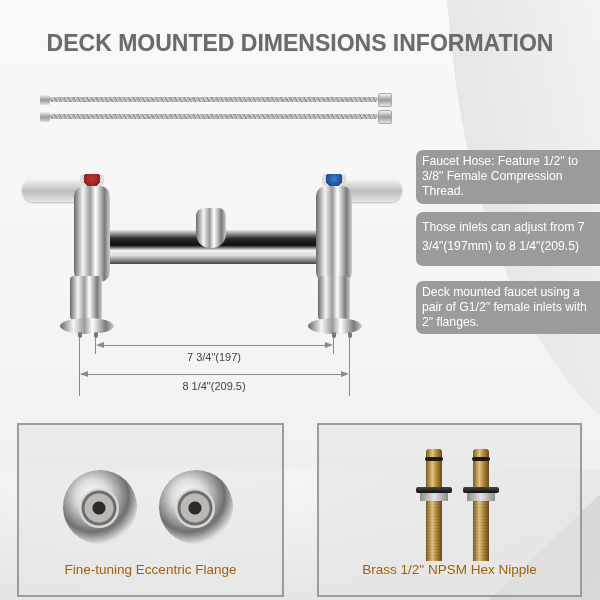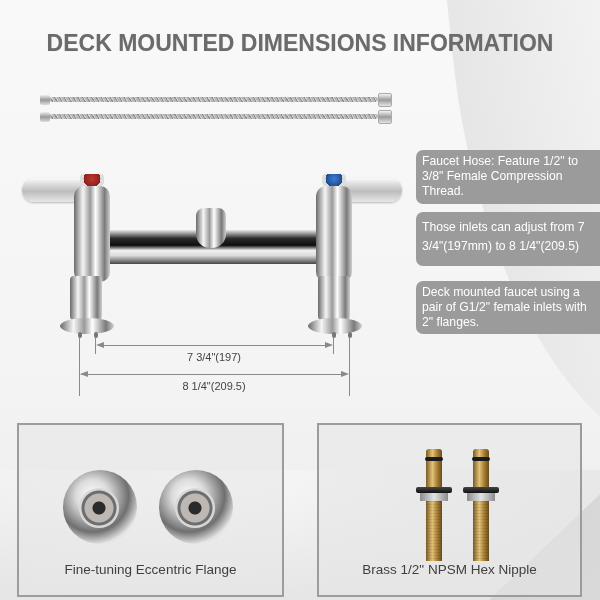--- a/index.html
+++ b/index.html
@@ -61,21 +61,21 @@
     .info-box {
       position: absolute; left: 416px; width: 190px; background: #9b9b9b;
       color: #ffffff; font-size: 12.2px; line-height: 15px; border-radius: 7px 0 0 7px;
       padding: 4px 6px; box-sizing: border-box;
     }
 
     .panel {
       position: absolute; top: 423px; height: 174px; box-sizing: border-box;
       border: 2px solid #9c9c9c; background: rgba(230,230,230,0.55);
     }
-    .panel-label { position: absolute; left: 0; right: 0; bottom: 18px; text-align: center; font-size: 13.5px; color: #404040; }
+    .panel-label { position: absolute; left: 0; right: 0; bottom: 18px; text-align: center; font-size: 13.5px; color: #a16207; }
 
     .flange-item { position: absolute; top: 45px; width: 74px; height: 74px; border-radius: 50%;
       background: radial-gradient(circle at 40% 35%, #ffffff 0%, #dcdcdc 25%, #6f6f6f 55%, #e9e9e9 75%, #3b3b3b 100%); }
     .flange-item .ring { position: absolute; left: 16px; top: 18px; width: 40px; height: 40px; border-radius: 50%;
       background: radial-gradient(circle, #2b2b2b 0 6px, #bdb8b3 7px 14px, #6e6e6e 15px 17px, #d8d8d8 18px 20px); }
     .nipple { position: absolute; top: 24px; width: 24px; height: 112px; }
     .nipple .top { position: absolute; left: 4px; top: 0; width: 16px; height: 38px; border-radius: 3px 3px 0 0;
       background: linear-gradient(90deg, #7a5a22, #e3c27a 40%, #a67f34 70%, #6a4b1a); }
     .nipple .oring { position: absolute; left: 3px; top: 8px; width: 18px; height: 4px; background: #1a1a1a; border-radius: 2px; }
     .nipple .washer { position: absolute; left: -6px; top: 38px; width: 36px; height: 6px; background: linear-gradient(#444,#111); border-radius: 2px; }

